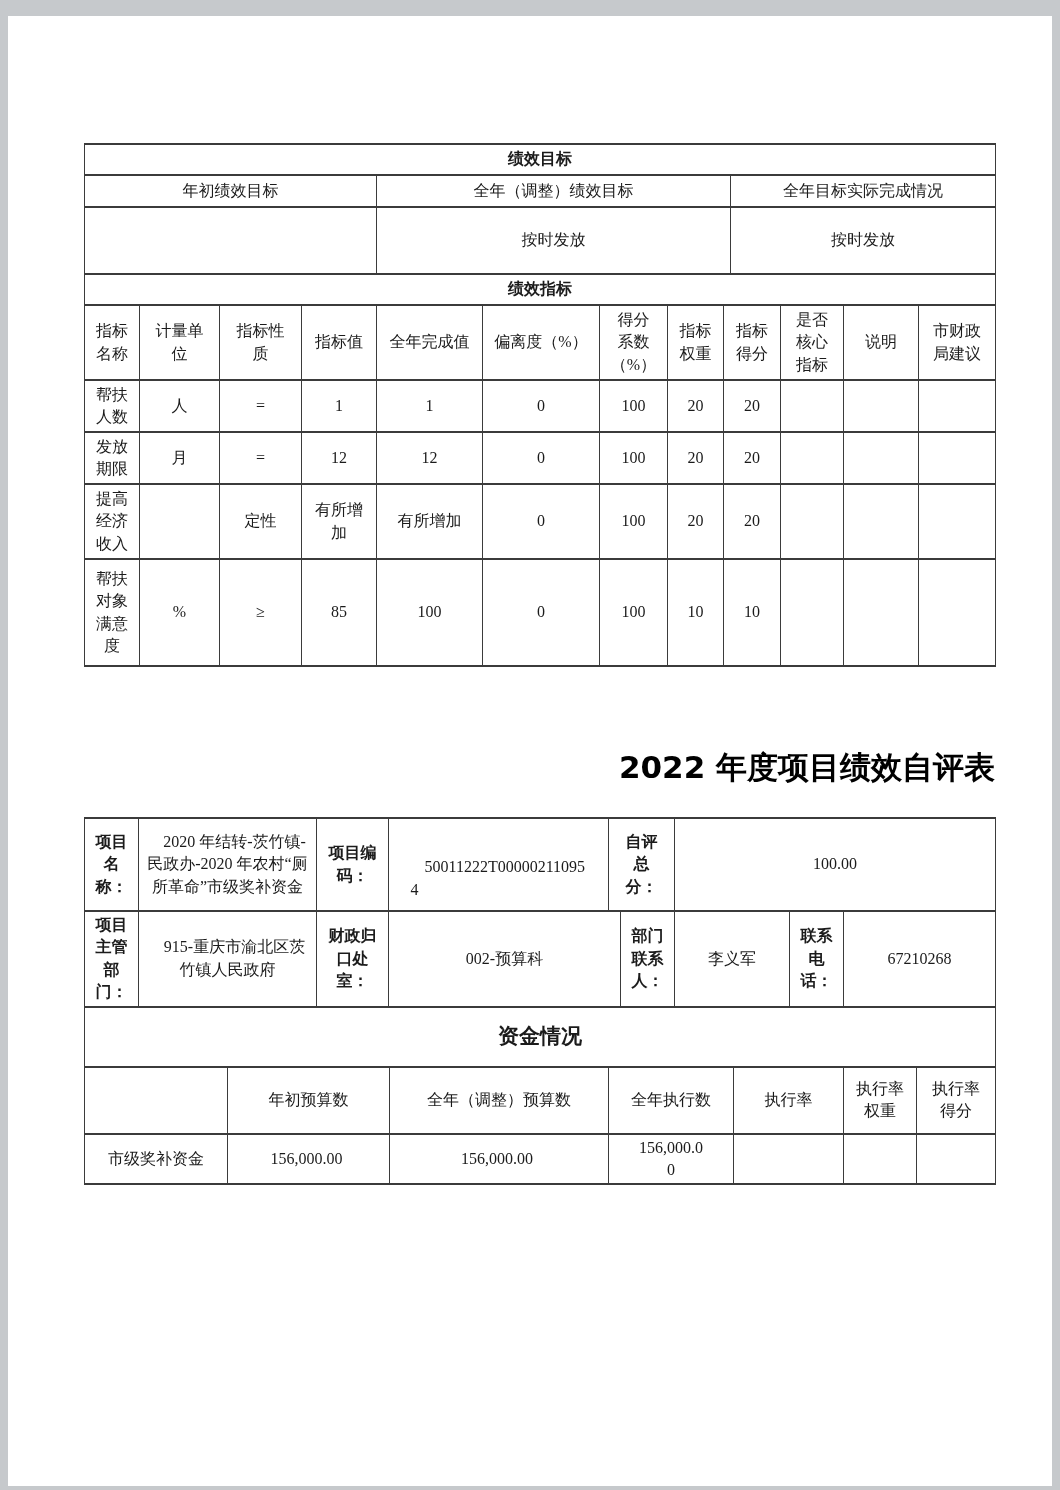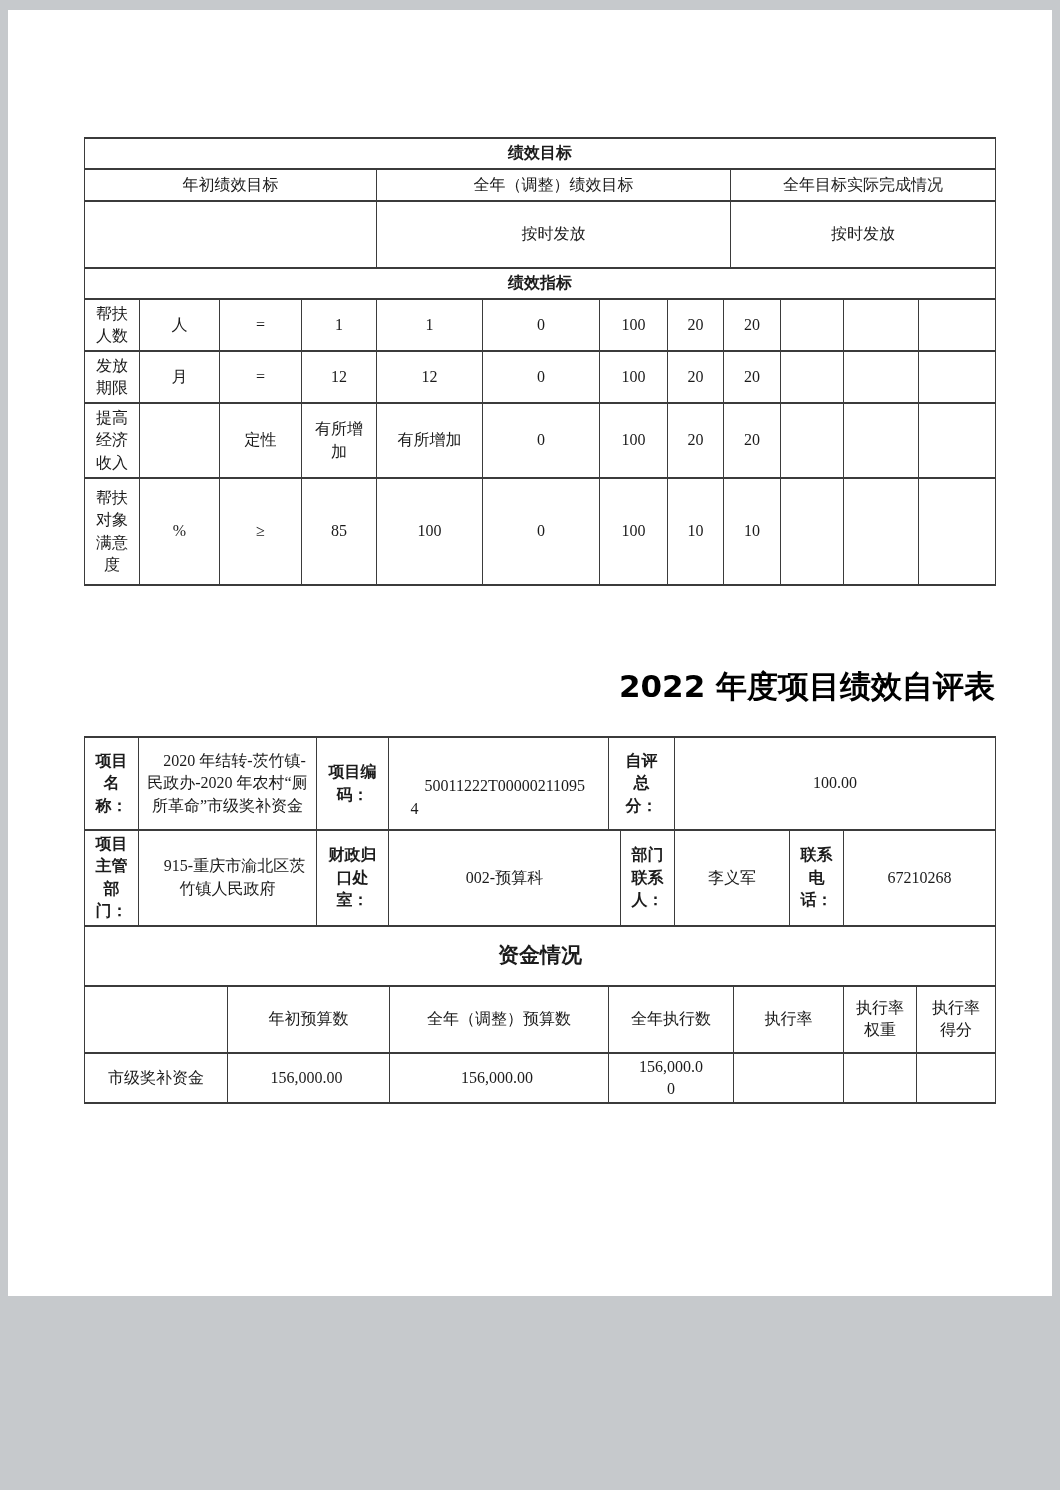--- a/index.html
+++ b/index.html
@@ -2,22 +2,22 @@
 <html><head>
 <meta charset="utf-8">
 <style>
   html,body{margin:0;padding:0;}
   body{
     background:#c6c9cc;
     width:1060px;height:1490px;
     font-family:"Liberation Serif","DejaVu Serif",serif;
   }
   .page{
-    position:absolute;left:8px;top:10px;
-    width:1044px;height:1286px;
+    position:absolute;left:8px;top:16px;
+    width:1044px;height:1470px;
     background:#ffffff;
   }
   .content{
     margin-left:76px;
     padding-top:127px;
     width:911px;
   }
   table.t{
     border-collapse:collapse;
     table-layout:fixed;
@@ -122,20 +122,44 @@
           <col style="width:68px">
           <col style="width:56px">
         <col style="width:57px">
           <col style="width:63px">
           <col style="width:75px">
           <col style="width:77px">
       </colgroup>
       <tbody>
           <tr style="height:31px">
         <td colspan="12" class="band">绩效指标</td>
+      </tr>
+      <tr style="height:75px">
+        <td class="pre">指标
+名称</td>
+        <td class="pre">计量单
+位</td>
+        <td class="pre">指标性
+质</td>
+        <td class="pre">指标值</td>
+        <td class="pre">全年完成值</td>
+        <td class="pre">偏离度（%）</td>
+        <td class="pre">得分
+系数
+（%）</td>
+        <td class="pre">指标
+权重</td>
+        <td class="pre">指标
+得分</td>
+        <td class="pre">是否
+核心
+指标</td>
+        <td class="pre">说明</td>
+        <td class="pre">市财政
+局建议</td>
       </tr>
 
       <tr style="height:52px">
         <td class="pre">帮扶
 人数</td>
         <td>人</td>
         <td>=</td>
         <td class="num">1</td>
         <td class="num">1</td>
         <td class="num">0</td>

